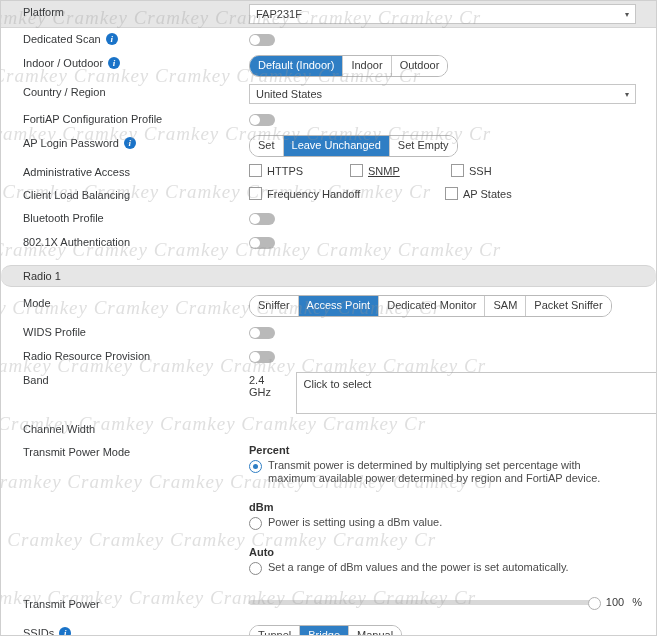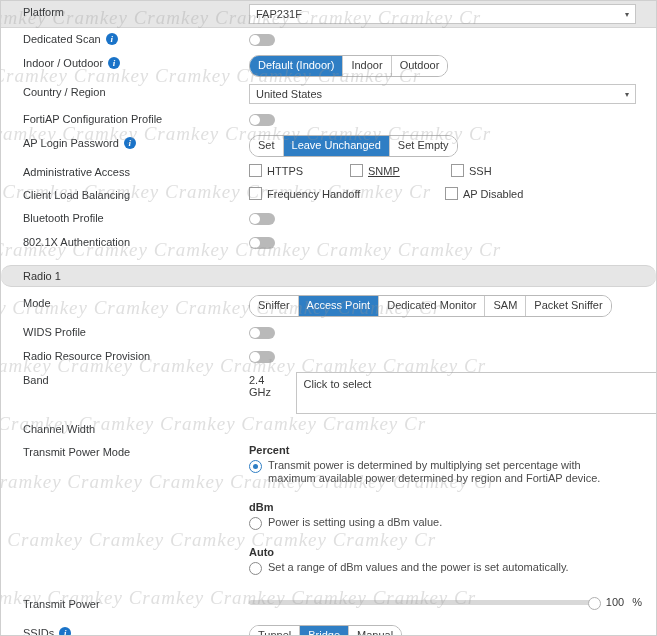--- a/index.html
+++ b/index.html
@@ -367,21 +367,21 @@
   <div class="row">
     <div class="label">Client Load Balancing</div>
     <div class="field">
       <div class="checkrow">
         <span class="cbwrap" style="width:190px">
           <span class="cb"></span>
           <span>Frequency Handoff</span>
         </span>
         <span class="cbwrap">
           <span class="cb"></span>
-          <span>AP Disabled</span>
+          <span>AP States</span>
         </span>
       </div>
     </div>
   </div>
 
   <div class="row">
     <div class="label">Bluetooth Profile</div>
     <div class="field">
       <span class="toggle"></span>
     </div>

